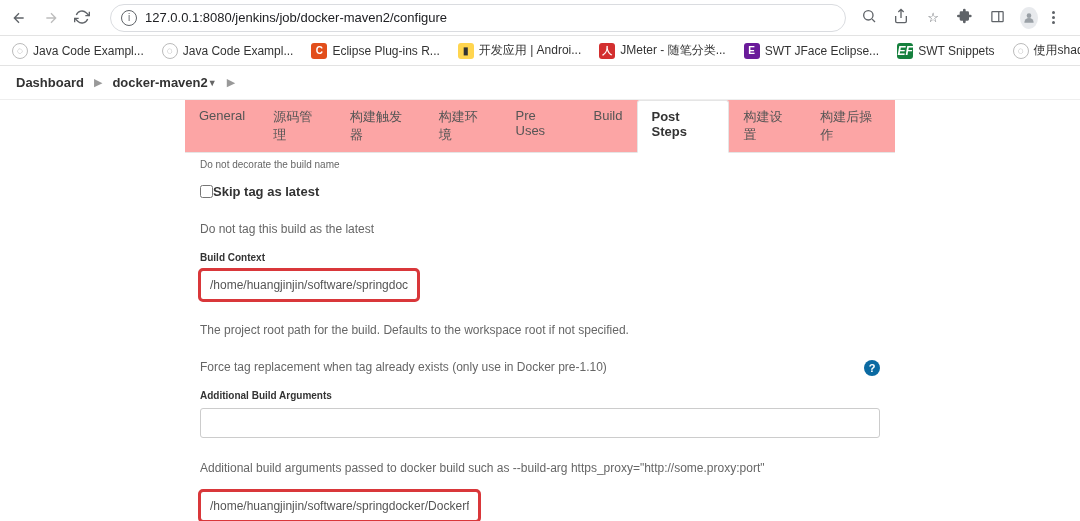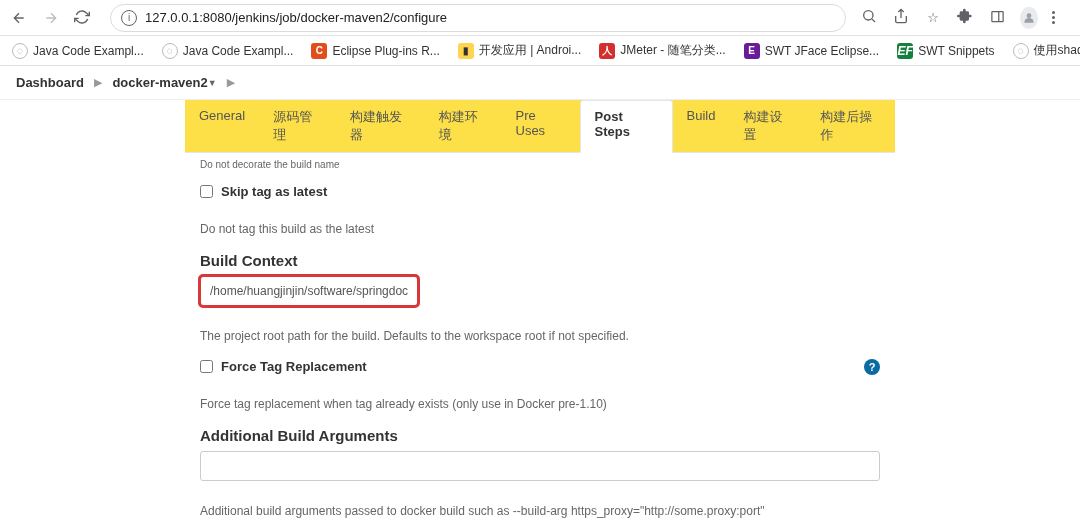--- a/index.html
+++ b/index.html
@@ -31,33 +31,33 @@
     .bi-gray { background: #15803d; color: #fff; font-size: 12px; font-style: italic; }
 
     
     .crumb-row { display: flex; align-items: center; height: 34px; padding: 0 16px; border-bottom: 1px solid #eee; font-size: 13px; }
     .crumb-row a { color: #333; text-decoration: none; font-weight: 600; }
     .crumb-row .sep { color: #999; margin: 0 10px; font-size: 11px;}
     .dd { display: inline-flex; align-items: center; gap: 0; }
     .chev { font-size: 9px; color: #666; }
 
     
-    .tabs { display: flex; background: #fde047; border-bottom: 1px solid #e5e5e5; margin: 0 185px; justify-content: flex-end; }
+    .tabs { display: flex; background: #fca5a5; border-bottom: 1px solid #e5e5e5; margin: 0 185px; justify-content: flex-end; }
     .tab { padding: 8px 14px; font-size: 13px; color: #555; cursor: pointer; }
     .tab.active { background: #fff; color: #333; font-weight: 600; border: 1px solid #e5e5e5; border-bottom-color: #fff; margin-bottom: -1px; border-radius: 3px 3px 0 0;}
 
     
     .form-area { padding: 6px 200px 20px 200px; }
     .cut-line { font-size: 10px; color: #666; margin-bottom: 14px; }
 
     .form-section { margin-bottom: 16px; position: relative; }
-    .check-row { display: flex; align-items: center; gap: 8px; font-size: 13px; font-weight: 600; color: #333; }
+    .check-row { display: flex; align-items: center; font-size: 13px; font-weight: 600; color: #333; }
     .check-row input[type="checkbox"] { width: 13px; height: 13px; }
     .help-text { font-size: 12px; color: #666; margin-top: 23px; }
-    .label { font-size: 15px; font-weight: 600; color: #333; margin-bottom: 7px; }
+    .label { font-size: 10px; font-weight: 600; color: #333; margin-bottom: 7px; }
     .input-box { width: 100%; height: 30px; border: 1px solid #ccc; border-radius: 3px; padding: 0 9px; font-size: 12px; color: #555; }
     .hl-red { outline: 3px solid #d9373a; outline-offset: -1px; }
     .help-icon { position: absolute; right: 0; top: 0; width: 16px; height: 16px; background: #0b6aa2; border-radius: 50%; color: #fff; font-size: 11px; display: flex; align-items: center; justify-content: center; font-weight: bold; }
   </style>
 </head>
 <body>
 
 <div class="browser-bar">
   <span class="nav-arrow">
     <svg width="16" height="16" viewBox="0 0 24 24" fill="none" stroke="currentColor" stroke-width="2">
@@ -154,22 +154,22 @@
   </span>
   <span class="sep">▶</span>
 </div>
 
 <div class="tabs">
   <div class="tab">General</div>
   <div class="tab">源码管理</div>
   <div class="tab">构建触发器</div>
   <div class="tab">构建环境</div>
   <div class="tab">Pre Uses</div>
+  <div class="tab">Build</div>
   <div class="tab active">Post Steps</div>
-  <div class="tab">Build</div>
   <div class="tab">构建设置</div>
   <div class="tab">构建后操作</div>
 </div>
 
 <div class="form-area">
   <div class="cut-line">Do not decorate the build name</div>
 
   <div class="form-section">
     <label class="check-row">
       <input type="checkbox" style="">
@@ -179,24 +179,20 @@
   </div>
 
   <div class="form-section">
     <div class="label">Build Context</div>
     <input class="input-box hl-red" type="text" style="width: 32%;" value="/home/huangjinjin/software/springdocker">
     <div class="help-text">The project root path for the build. Defaults to the workspace root if not specified.</div>
   </div>
 
   <div class="form-section">
     <span class="help-icon">?</span>
-    <label class="check-row">
-      <input type="checkbox" style="">
-      <span>Force Tag Replacement</span>
-    </label>
     <div class="help-text">Force tag replacement when tag already exists (only use in Docker pre-1.10)</div>
   </div>
 
   <div class="form-section">
     <div class="label">Additional Build Arguments</div>
     <input class="input-box" type="text" value="" style="">
     <div class="help-text">Additional build arguments passed to docker build such as --build-arg https_proxy="http://some.proxy:port"</div>
   </div>
 
   <div class="form-section">

